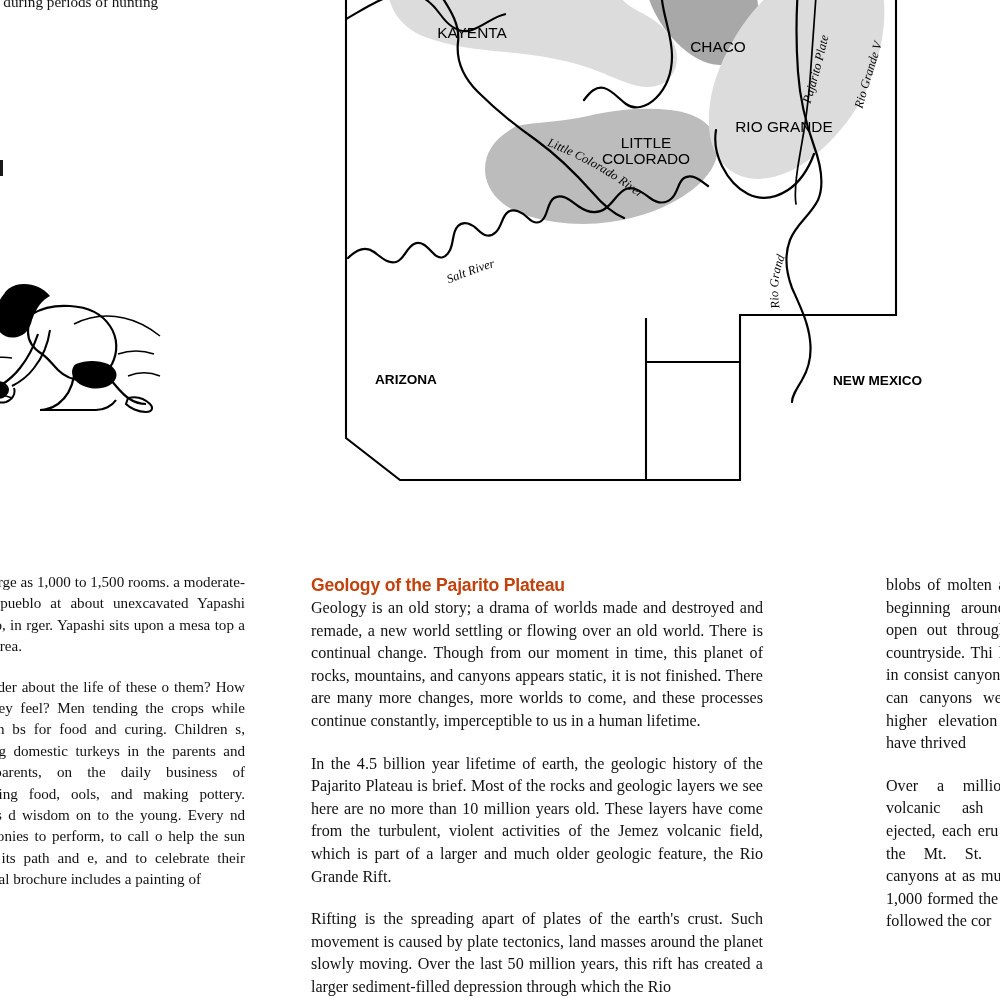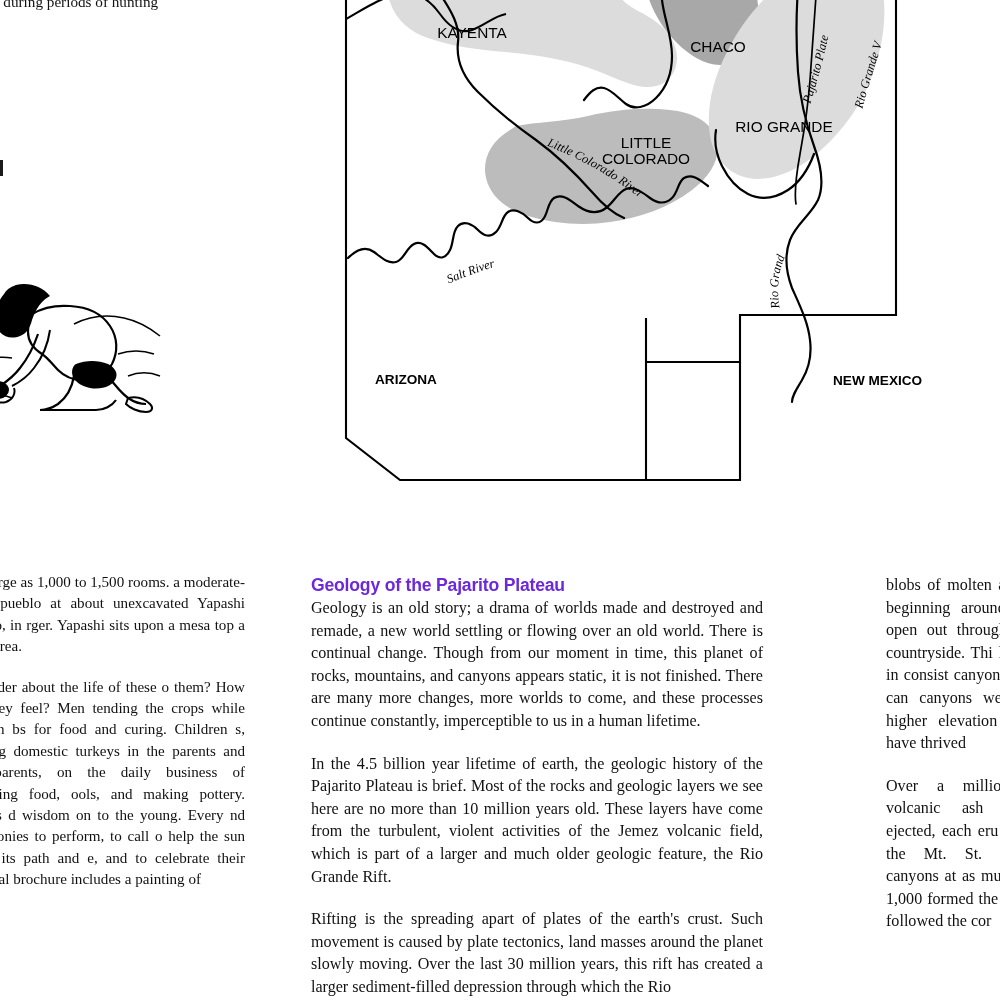--- a/index.html
+++ b/index.html
@@ -110,21 +110,21 @@
     top: 574px;
     width: 452px;
   }
   .sect-head {
     font-family: "Liberation Sans", sans-serif;
     font-weight: bold;
     font-size: 17.6px;
     letter-spacing: -0.2px;
     margin: 0 0 1px 0;
     line-height: 22px;
-    color: #6d28d9;
+    color: #c2410c;
   }
   .body-txt {
     font-family: "Liberation Serif", serif;
     font-size: 16.1px;
     line-height: 22.6px;
     text-align: justify;
     color: #111;
   }
   .body-txt p { margin: 0 0 20px 0; }
   .body-txt p.first { margin-top: 0; }
@@ -319,21 +319,21 @@
       <p>e wonder about the life of these o them? How did they feel? Men tending the crops while women bs for food and curing. Children s, chasing domestic turkeys in the parents and grandparents, on the daily business of preparing food, ools, and making pottery. Stories d wisdom on to the young. Every nd ceremonies to perform, to call o help the sun along its path and e, and to celebrate their spiritual brochure includes a painting of</p>
     </div>
   </div>
 
 
   <div class="col-mid">
     <h2 class="sect-head">Geology of the Pajarito Plateau</h2>
     <div class="body-txt">
       <p class="first">Geology is an old story; a drama of worlds made and destroyed and remade, a new world settling or flowing over an old world. There is continual change. Though from our moment in time, this planet of rocks, mountains, and canyons appears static, it is not finished. There are many more changes, more worlds to come, and these processes continue constantly, imperceptible to us in a human lifetime.</p>
       <p>In the 4.5 billion year lifetime of earth, the geologic history of the Pajarito Plateau is brief. Most of the rocks and geologic layers we see here are no more than 10 million years old. These layers have come from the turbulent, violent activities of the Jemez volcanic field, which is part of a larger and much older geologic feature, the Rio Grande Rift.</p>
-      <p>Rifting is the spreading apart of plates of the earth's crust. Such movement is caused by plate tectonics, land masses around the planet slowly moving. Over the last 30 million years, this rift has created a larger sediment-filled depression through which the Rio</p>
+      <p>Rifting is the spreading apart of plates of the earth's crust. Such movement is caused by plate tectonics, land masses around the planet slowly moving. Over the last 50 million years, this rift has created a larger sediment-filled depression through which the Rio</p>
     </div>
   </div>
 
   <div class="col-right">
     <div class="body-txt">
       <p class="first">blobs of molten at the beginning around the open out through the countryside. Thi liquid in consist canyons you can canyons were sl higher elevation may have thrived</p>
       <p>Over a million y volcanic ash from ejected, each eru from the Mt. St. down canyons at as much as 1,000 formed the Valle followed the cor</p>
     </div>
   </div>
 

